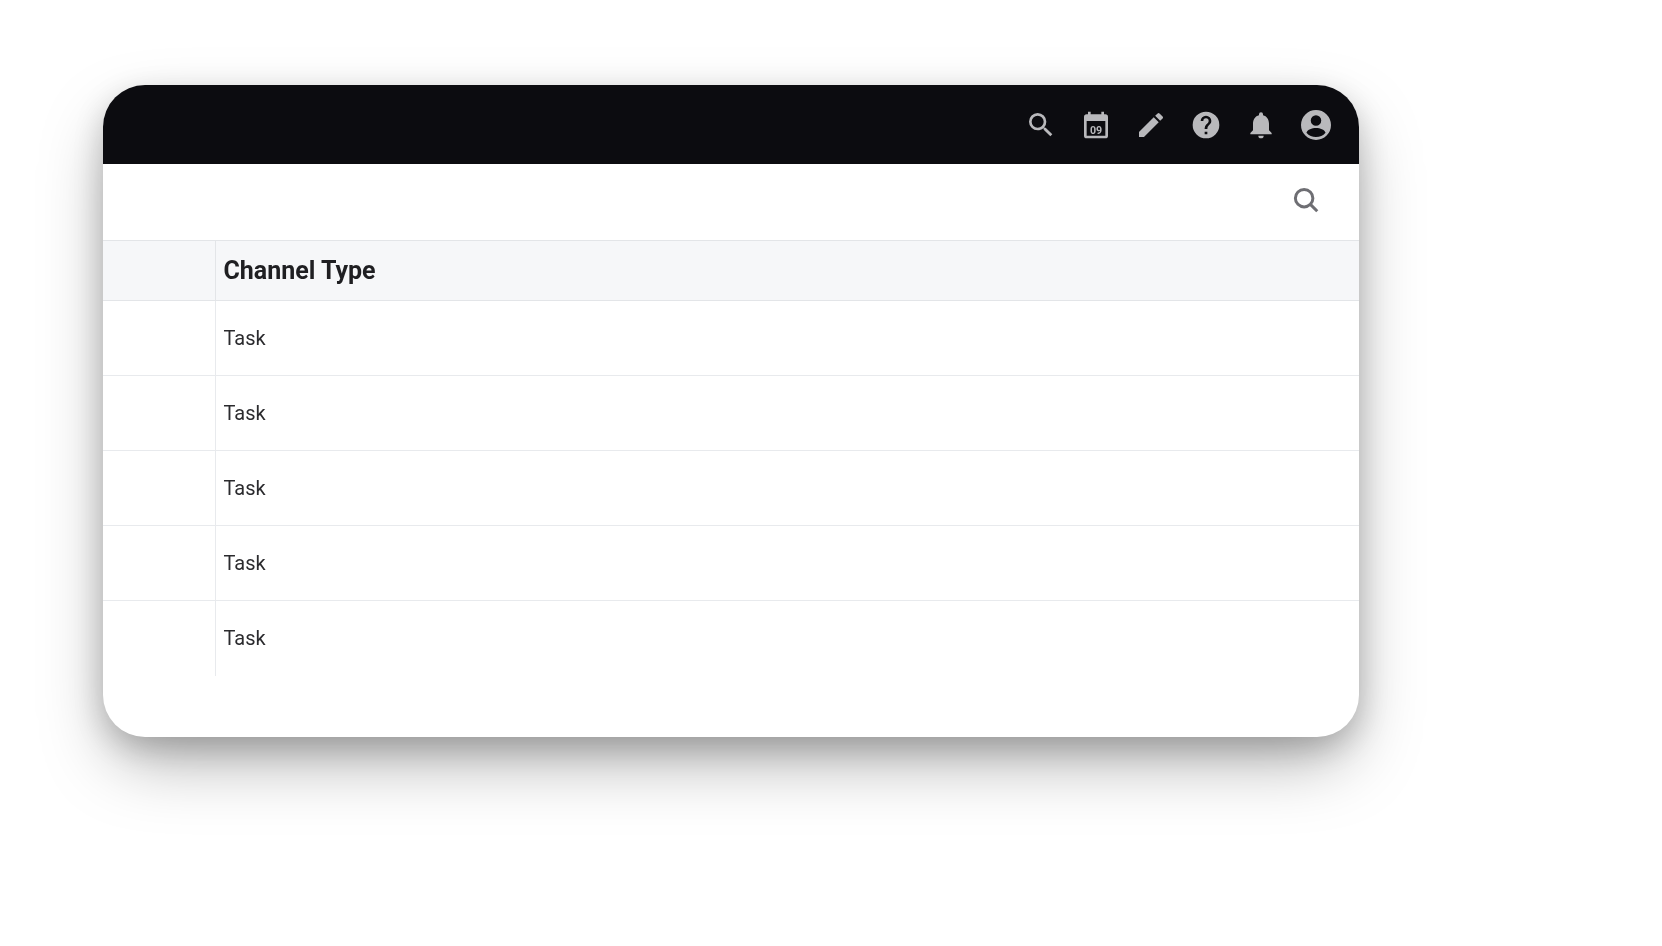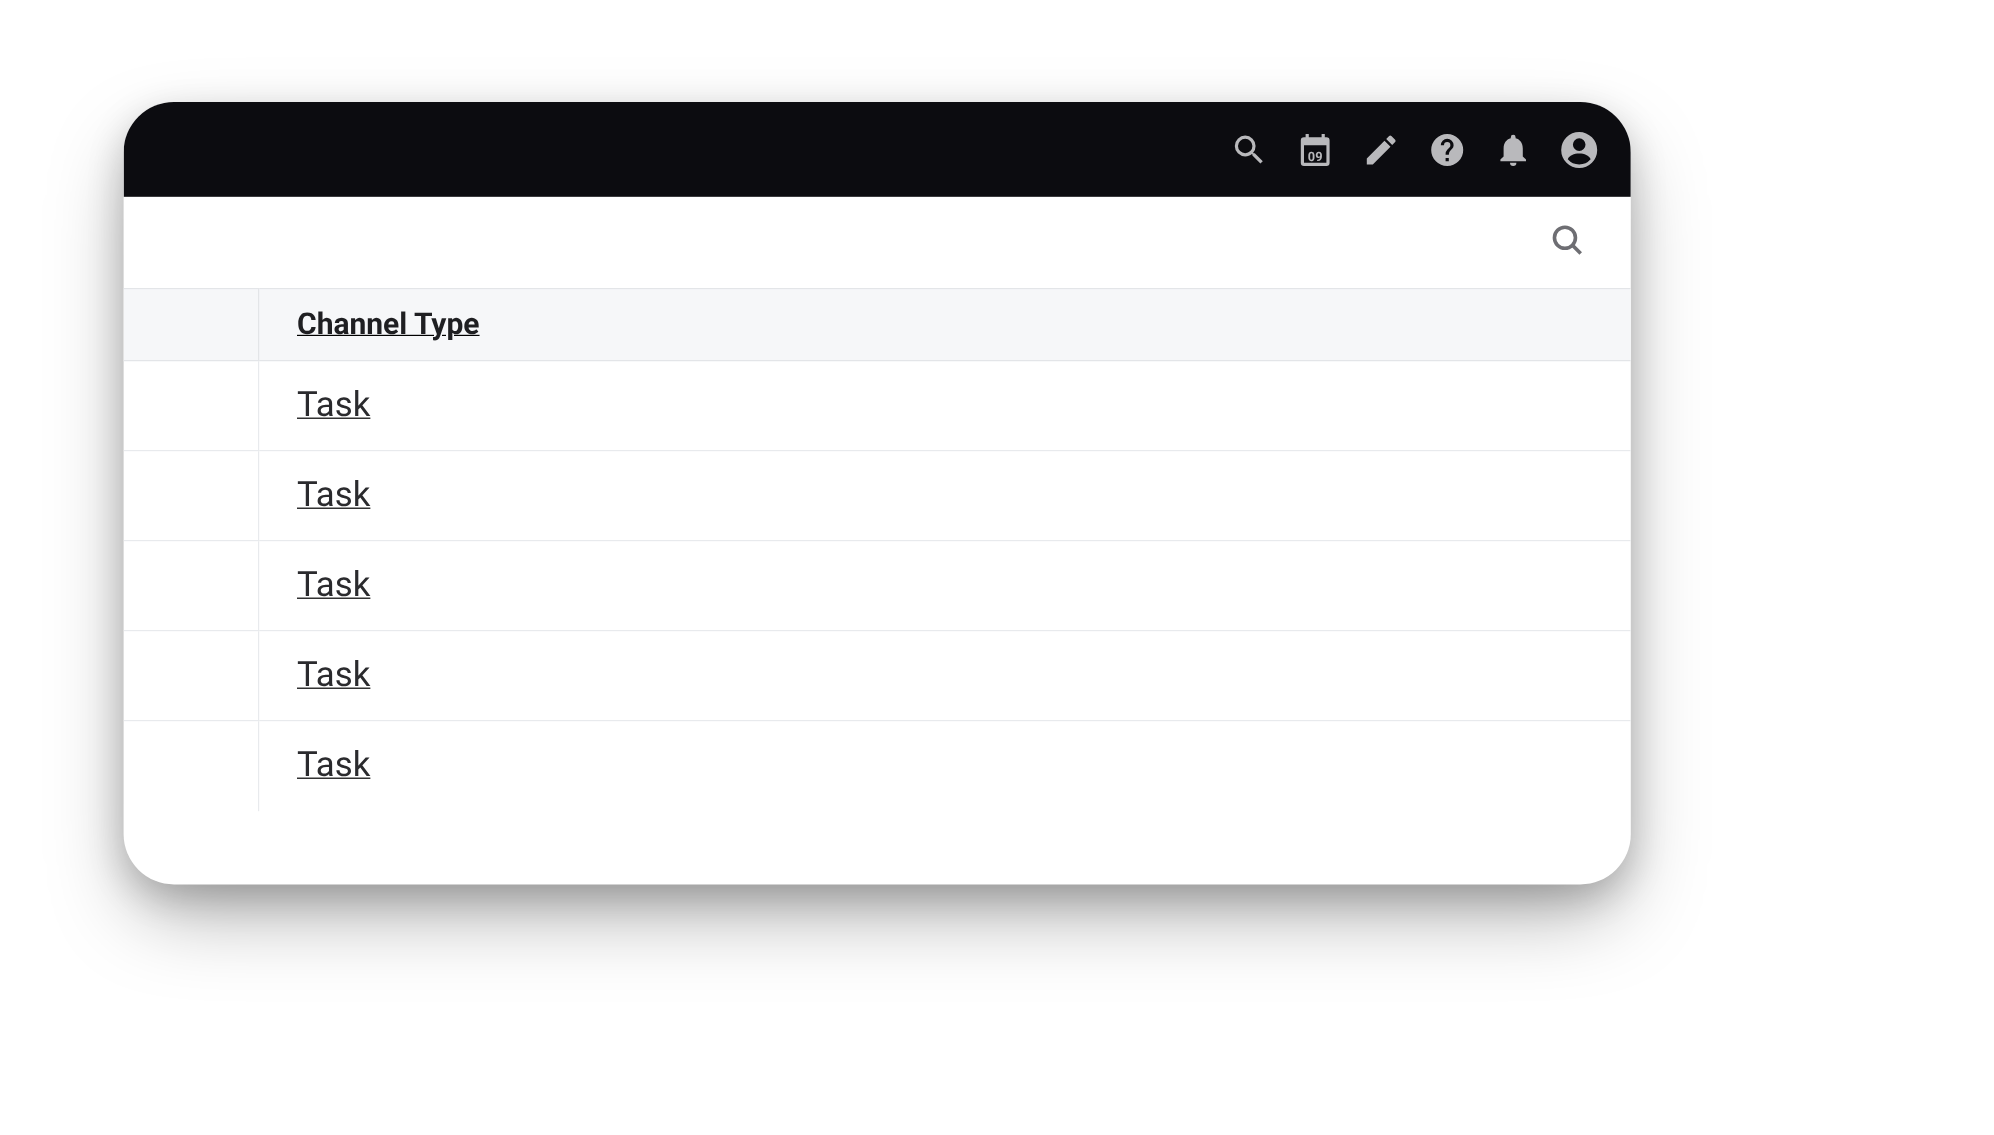--- a/index.html
+++ b/index.html
@@ -76,38 +76,37 @@
     background: #f6f7f9;
     border-top: 1px solid #e3e5e8;
     border-bottom: 1px solid #e3e5e8;
   }
   .col-left {
     width: 112px;
     border-right: 1px solid #e3e5e8;
     height: 60px;
   }
   .col-main {
-    padding-left: 32px;
-    text-decoration: underline;
+    padding-left: 8px;
   }
   .th-text {
     font-weight: 700;
     font-size: 25px;
     color: #1f1f22;
   }
   .tbody-row {
     border-bottom: 1px solid #e8eaed;
     height: 75px;
   }
   .tbody-row .col-left {
     border-right: 1px solid #e8eaed;
     height: 75px;
   }
   .td-text {
-    font-size: 29px;
+    font-size: 20px;
     color: #2b2b2e;
   }
 </style>
 </head>
 <body>
 
 <div class="window">
 
   <div class="topbar">
     <span class="icon">

